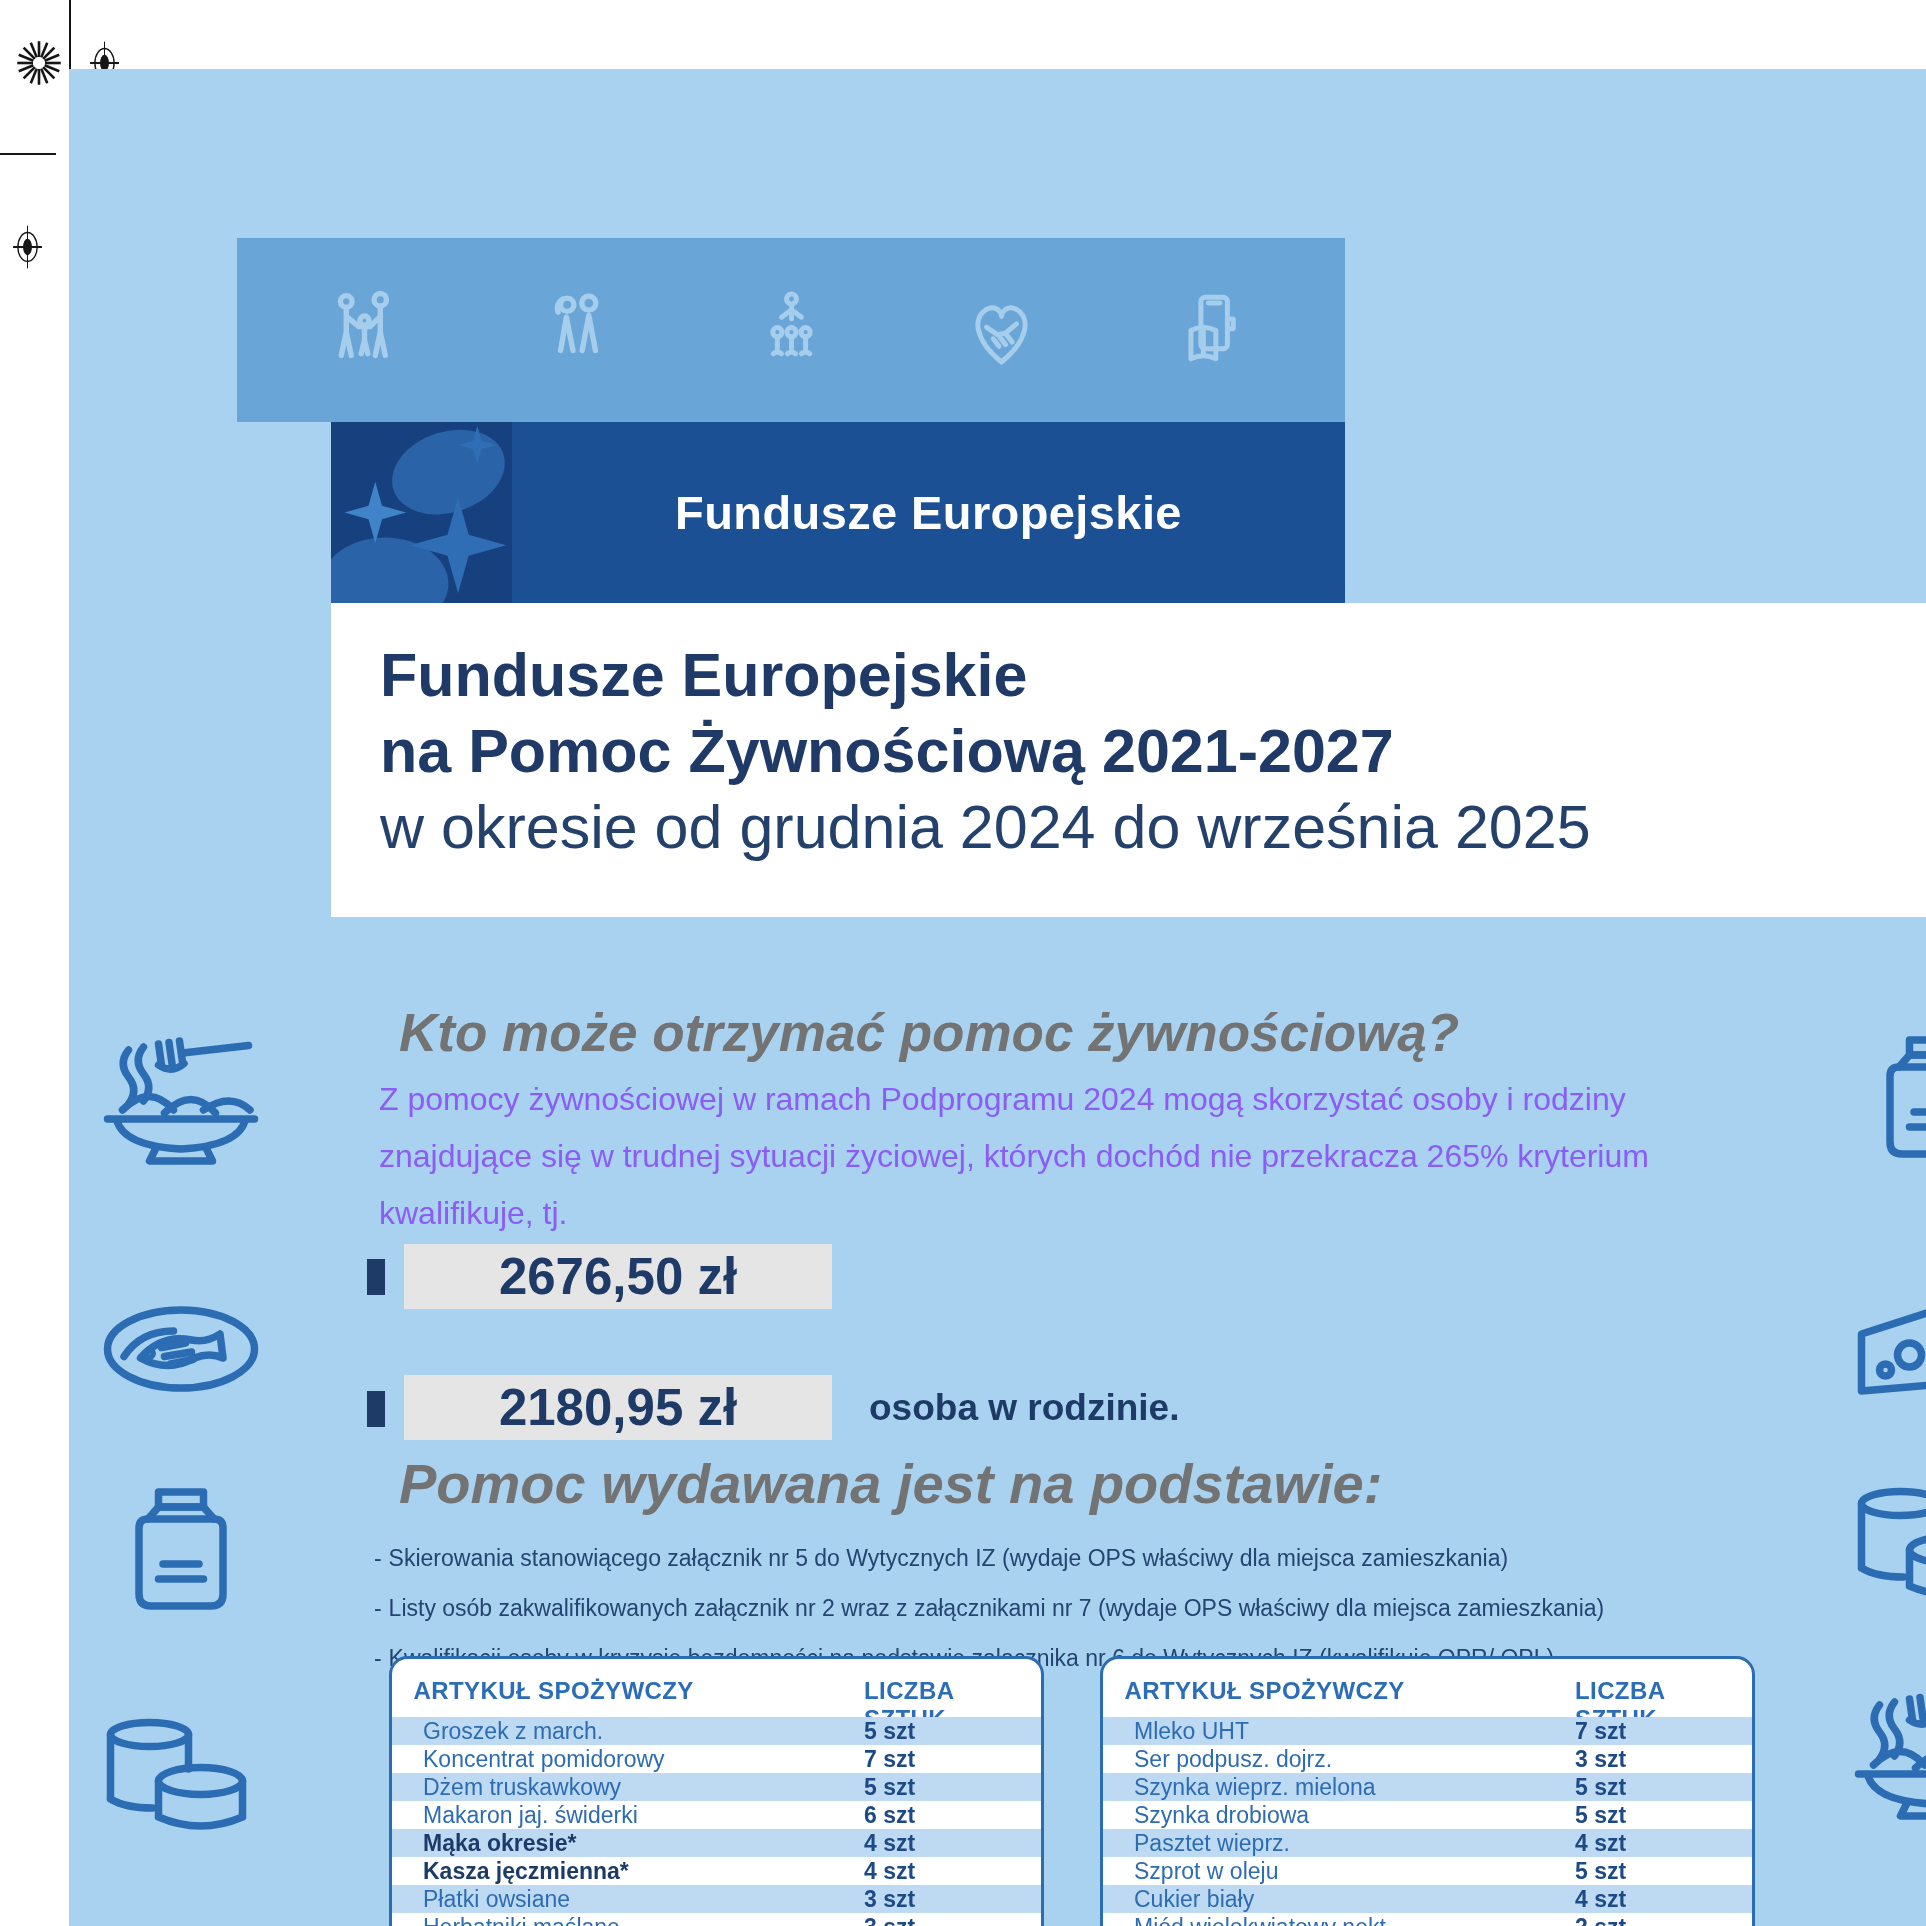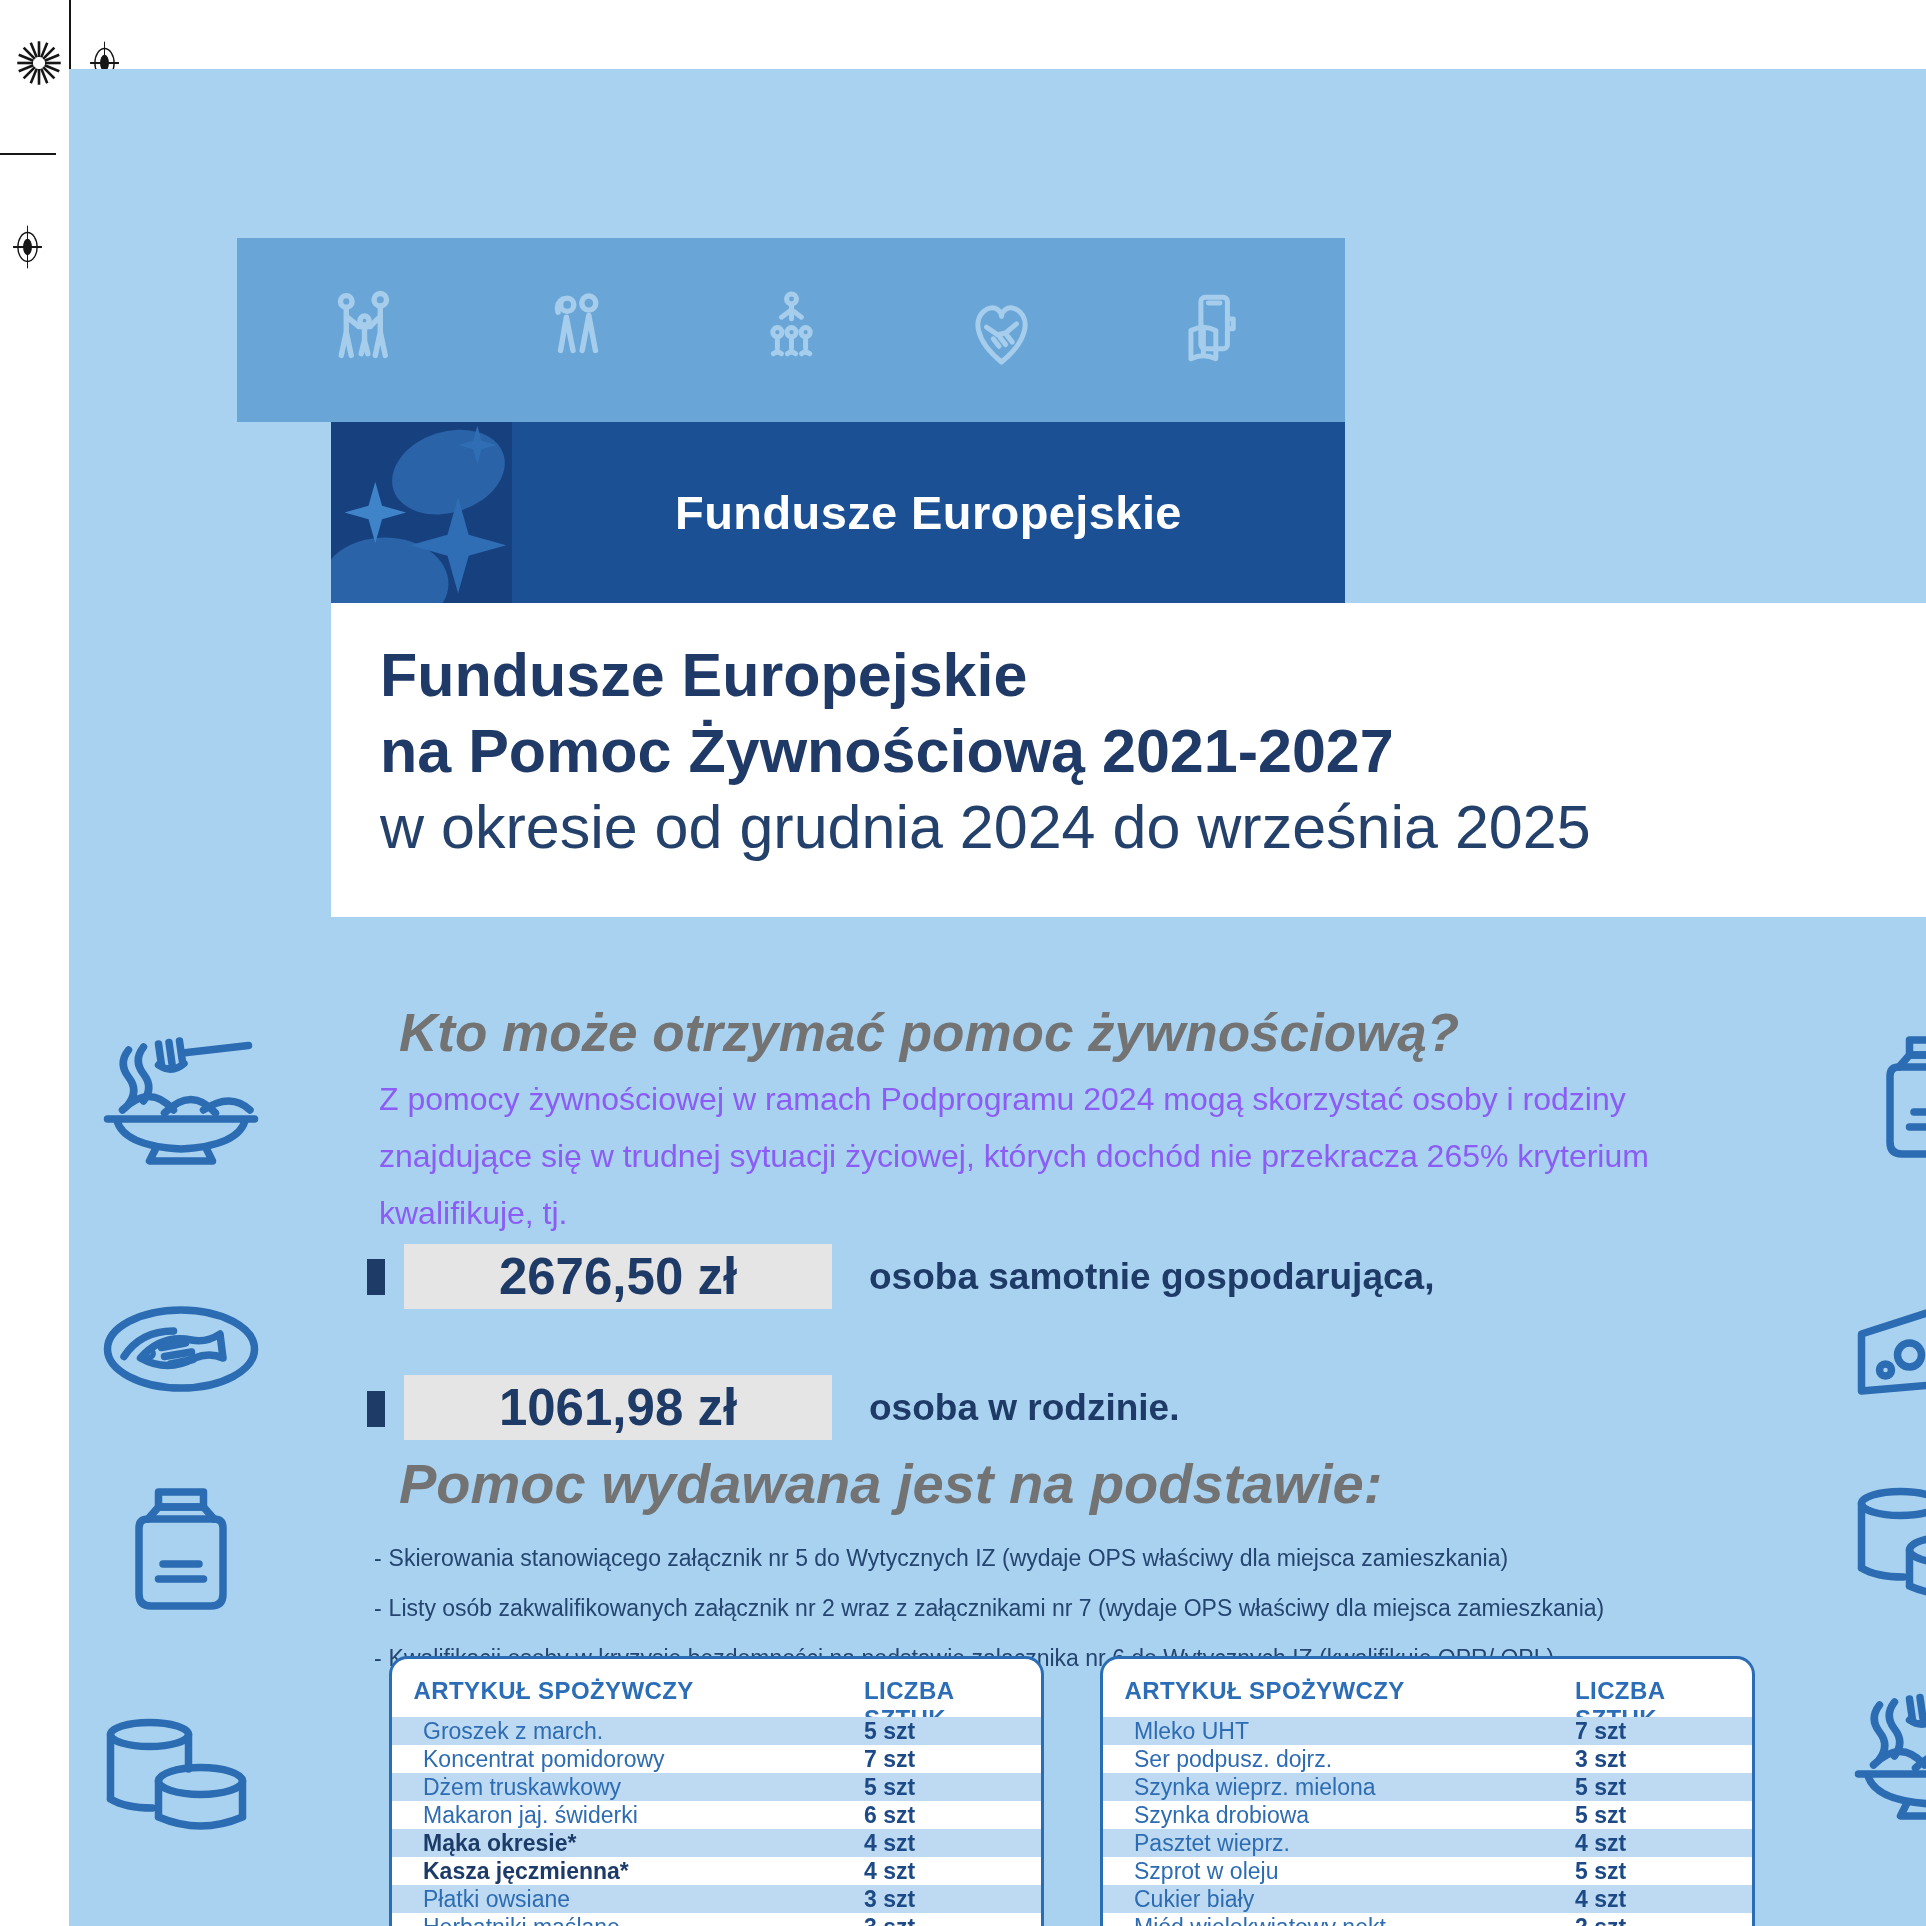--- a/index.html
+++ b/index.html
@@ -306,25 +306,24 @@
   <div class="para">
     <span>Z pomocy żywnościowej w ramach Podprogramu 2024 mogą skorzystać osoby i rodziny</span><br>
     <span>znajdujące się w trudnej sytuacji życiowej, których dochód nie przekracza 265% kryterium</span><br>
     <span>kwalifikuje, tj.</span>
   </div>
 
   <div class="thr-bullet" style="left:367px;top:1259px"></div>
   <div class="thr-box" style="top:1244px">
     <span>2676,50 zł</span>
   </div>
-  <div class="thr-label" style="top:1244px">osoba samotnie gospodarująca,</div>
 
   <div class="thr-bullet" style="left:367px;top:1391px"></div>
   <div class="thr-box" style="top:1375px">
-    <span>1061,98 zł</span>
+    <span>2180,95 zł</span>
   </div>
   <div class="thr-label" style="top:1375px">osoba w rodzinie.</div>
 
   <div class="h2 h2b">Pomoc wydawana jest na podstawie:</div>
   <div class="basis-list">
     <div class="li">
       <span class="dash">-</span>
       <span>Skierowania stanowiącego załącznik nr 5 do Wytycznych IZ (wydaje OPS właściwy dla miejsca zamieszkania)</span>
     </div>
     <div class="li">

